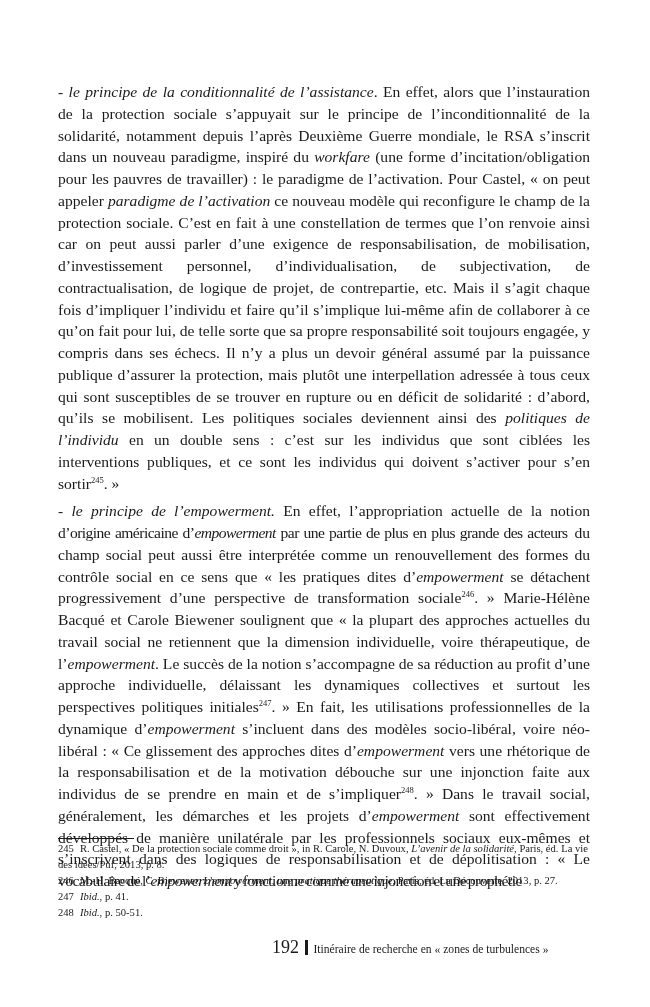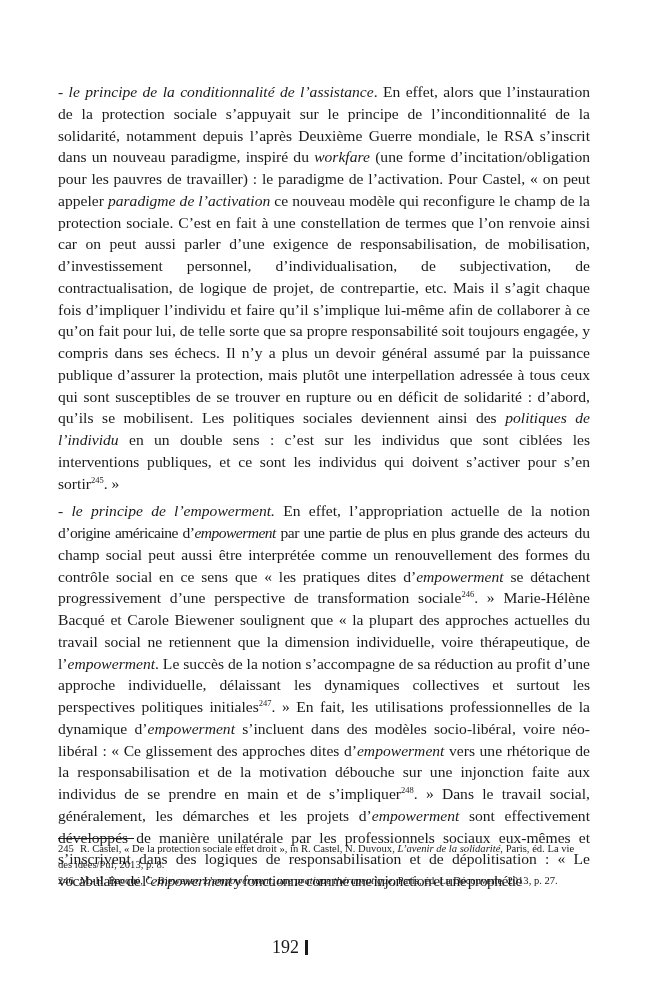--- a/index.html
+++ b/index.html
@@ -26,20 +26,23 @@
 
 <div class="page">
   <p class="para"><i>- le principe de la conditionnalité de l’assistance</i><span>. En effet, alors que l’instauration de la protection sociale s’appuyait sur le principe de l’inconditionnalité de la solidarité, notamment depuis l’après Deuxième Guerre mondiale, le RSA s’inscrit dans un nouveau paradigme, inspiré du </span><i>workfare</i><span> (une forme d’incitation/obligation pour les pauvres de travailler) : le paradigme de l’activation. Pour Castel, « on peut appeler </span><i>paradigme de l’activation</i><span> ce nouveau modèle qui reconfigure le champ de la protection sociale. C’est en fait à une constellation de termes que l’on renvoie ainsi car on peut aussi parler d’une exigence de responsabilisation, de mobilisation, d’investissement personnel, d’individualisation, de subjectivation, de contractualisation, de logique de projet, de contrepartie, etc. Mais il s’agit chaque fois d’impliquer l’individu et faire qu’il s’implique lui-même afin de collaborer à ce qu’on fait pour lui, de telle sorte que sa propre responsabilité soit toujours engagée, y compris dans ses échecs. Il n’y a plus un devoir général assumé par la puissance publique d’assurer la protection, mais plutôt une interpellation adressée à tous ceux qui sont susceptibles de se trouver en rupture ou en déficit de solidarité : d’abord, qu’ils se mobilisent. Les politiques sociales deviennent ainsi des </span><i>politiques de l’individu</i><span> en un double sens : c’est sur les individus que sont ciblées les interventions publiques, et ce sont les individus qui doivent s’activer pour s’en sortir</span><sup>245</sup><span>. »</span></p>
 
   <p class="para"><i>- le principe de l’empowerment.</i><span> En effet, l’appropriation actuelle de la notion </span><span class="tight"><span>d’origine américaine d’</span><i>empowerment</i><span> par une partie de plus en plus grande des acteurs</span></span><span> du champ social peut aussi être interprétée comme un renouvellement des formes du contrôle social en ce sens que « les pratiques dites d’</span><i>empowerment</i><span> se détachent progressivement d’une perspective de transformation sociale</span><sup>246</sup><span>. » Marie-Hélène Bacqué et Carole Biewener soulignent que « la plupart des approches actuelles du travail social ne retiennent que la dimension individuelle, voire thérapeutique, de l’</span><i>empowerment</i><span>. Le succès de la notion s’accompagne de sa réduction au profit d’une approche individuelle, délaissant les dynamiques collectives et surtout les perspectives politiques initiales</span><sup>247</sup><span>. » En fait, les utilisations professionnelles de la dynamique d’</span><i>empowerment</i><span> s’incluent dans des modèles socio-libéral, voire néo-libéral : « Ce glissement des approches dites d’</span><i>empowerment</i><span> vers une rhétorique de la responsabilisation et de la motivation débouche sur une injonction faite aux individus de se prendre en main et de s’impliquer</span><sup>248</sup><span>. » Dans le travail social, généralement, les démarches et les projets d’</span><i>empowerment</i><span> sont effectivement développés de manière unilatérale par les professionnels sociaux eux-mêmes et s’inscrivent dans des logiques de responsabilisation et de dépolitisation : « Le </span><span class="tight"><span>vocabulaire de l’</span><i>empowerment</i><span> y fonctionne comme une injonction et une prophétie</span></span></p>
 </div>
 
 <div class="fn-rule"></div>
 
 <div class="footnotes">
-  <p class="fn"><span class="num">245</span><span>R. Castel, « De la protection sociale effet droit », in R. Castel, N. Duvoux, </span><i>L’avenir de la solidarité</i><span>, Paris, éd. La vie des idées/Puf, 2013, p. 8.</span></p>
+  <p class="fn"><span class="num">245</span><span>R. Castel, « De la protection sociale comme droit », in R. Carole, N. Duvoux, </span><i>L’avenir de la solidarité</i><span>, Paris, éd. La vie des idées/Puf, 2013, p. 8.</span></p>
   <p class="fn"><span class="num">246</span><span>M.-H. Bacqué, C. Biewener, </span><i>L’empowerment, une pratique thérapeutique</i><span>, Paris, éd. La Découverte, 2013, p. 27.</span></p>
+  <p class="fn"><span class="num">247</span><span></span><i>Ibid.</i><span>, p. 41.</span></p>
+  <p class="fn"><span class="num">248</span><span></span><i>Ibid.</i><span>, p. 50-51.</span></p>
 </div>
 
 <div class="folio">
   <span class="pnum">192</span>
   <span class="bar"></span>
+  <span class="runhead">Itinéraire de recherche en « zones de turbulences »</span>
 </div>
 
 </body></html>

